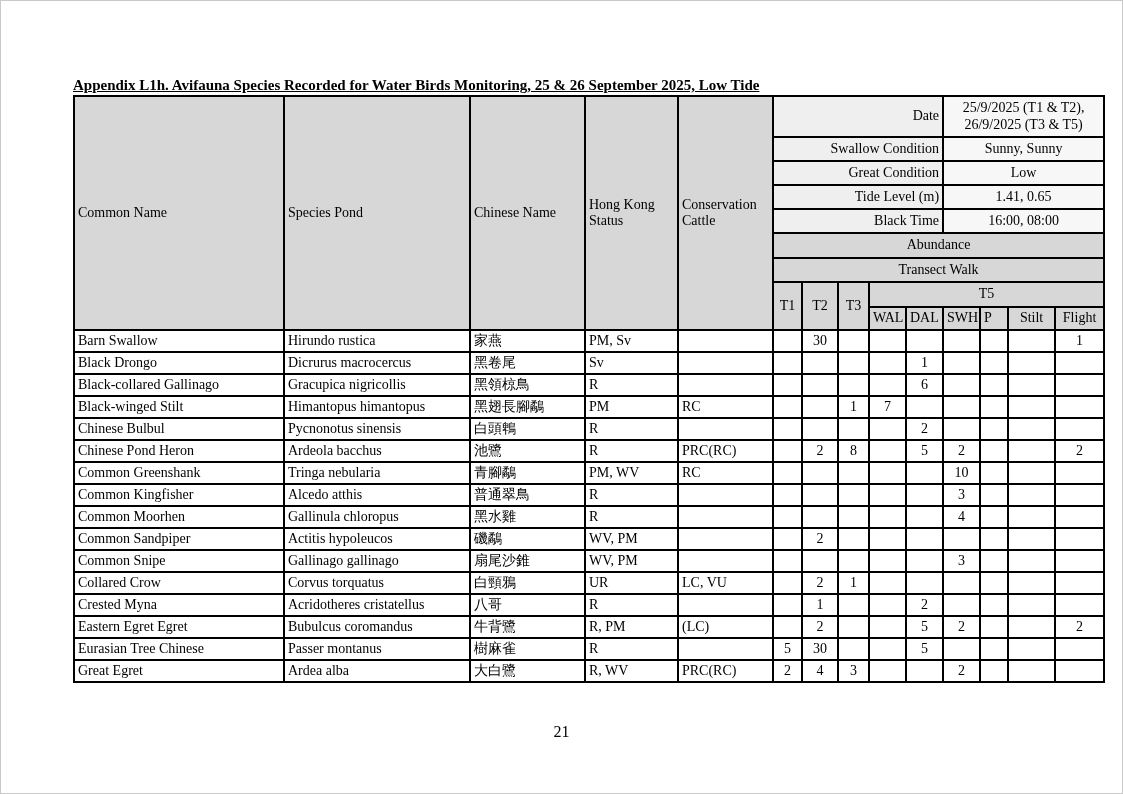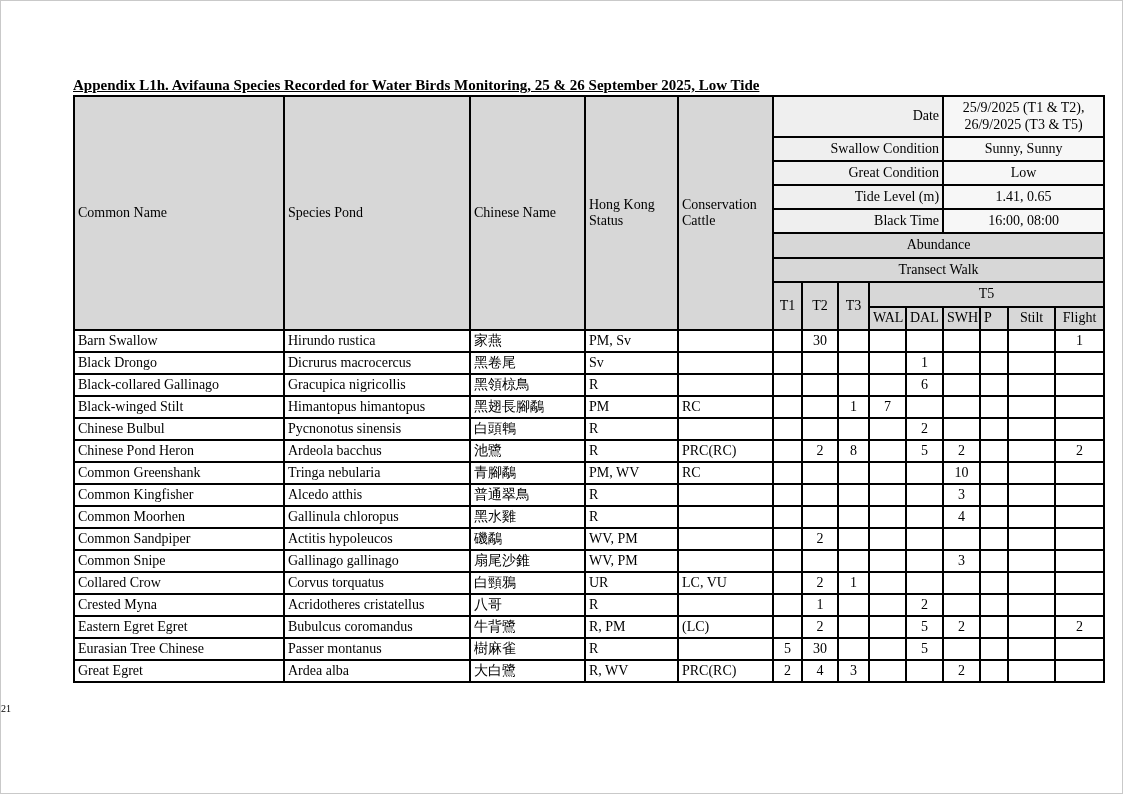--- a/index.html
+++ b/index.html
@@ -49,23 +49,24 @@
   tr.r-date    { height: 41px; }
   tr.r-info    { height: 24px; }
   tr.r-abund   { height: 25px; }
   tr.r-trans   { height: 24px; }
   tr.r-t5      { height: 25px; }
   tr.r-subcol  { height: 23px; }
   tbody tr     { height: 22px; }
   tbody td     { background: #ffffff; }
   .page-number {
     position: absolute;
-    top: 702px; left: 0;
+    top: 722px; left: 0;
     width: 100%;
-    font-size: 10px;
+    text-align: center;
+    font-size: 16px;
   }
 </style>
 </head>
 <body>
 
 <div class="page-title">Appendix L1h. Avifauna Species Recorded for Water Birds Monitoring, 25 &amp; 26 September 2025, Low Tide</div>
 
 <table class="species">
   <colgroup>
     <col style="width:210px">

